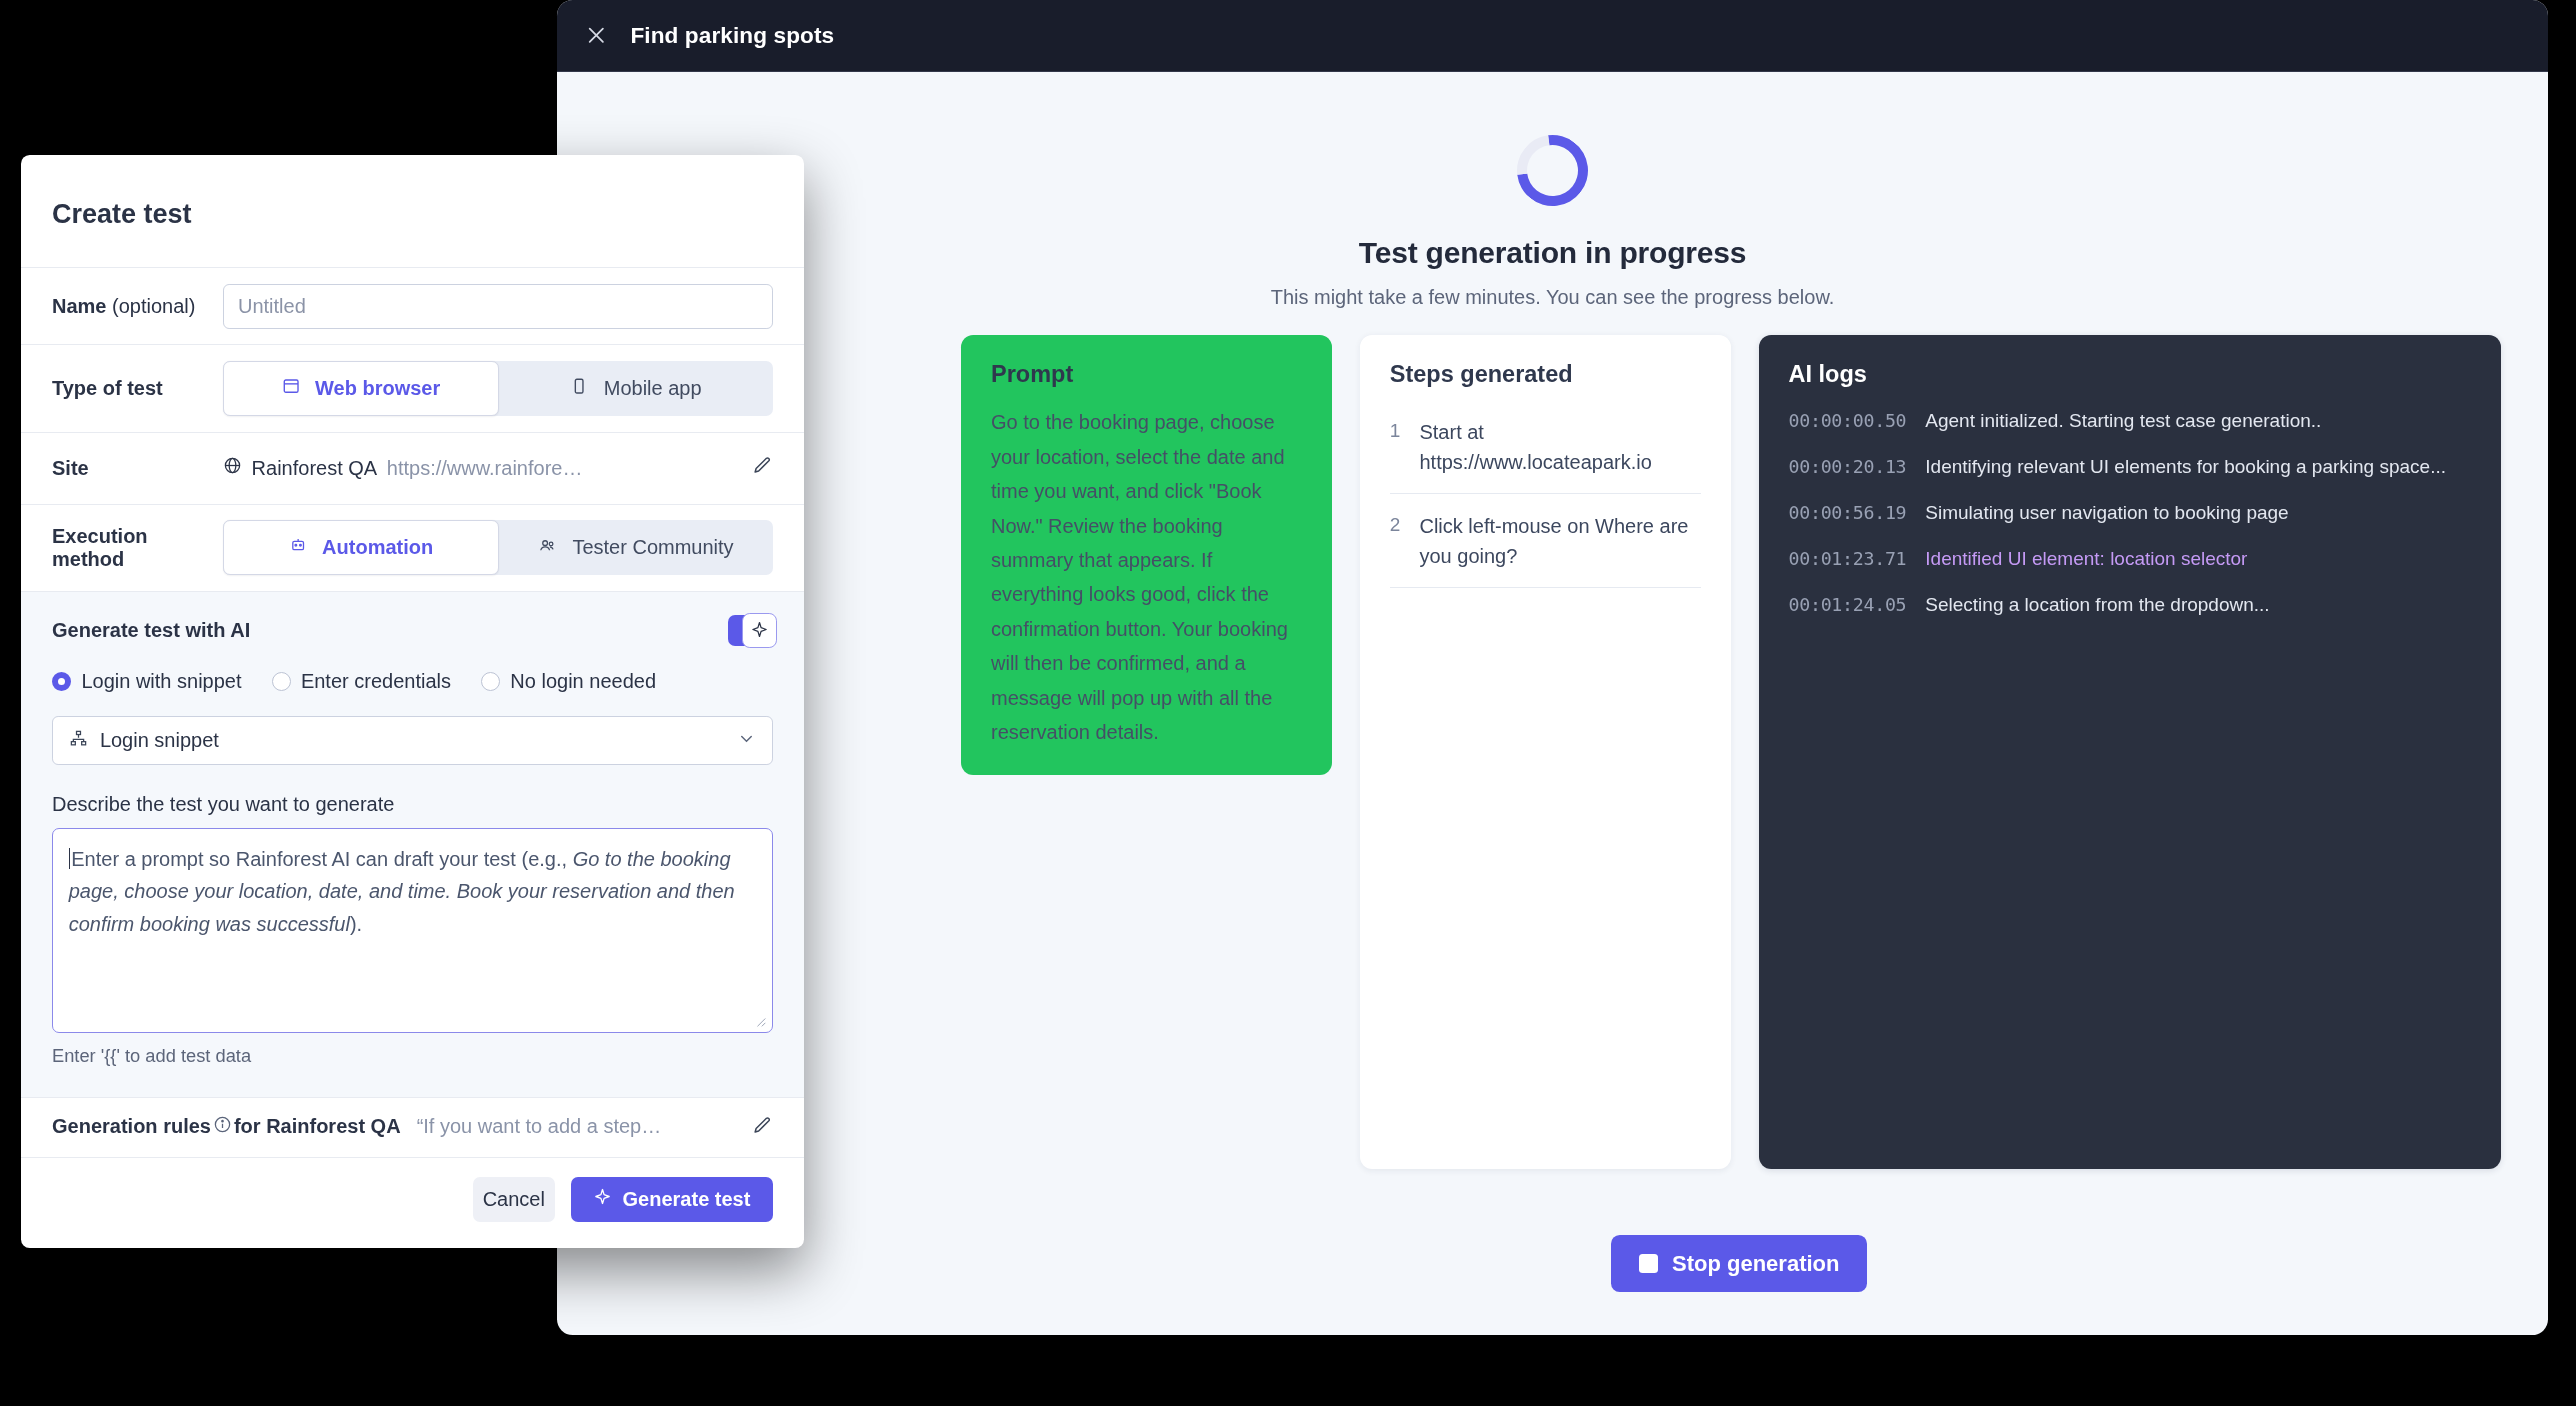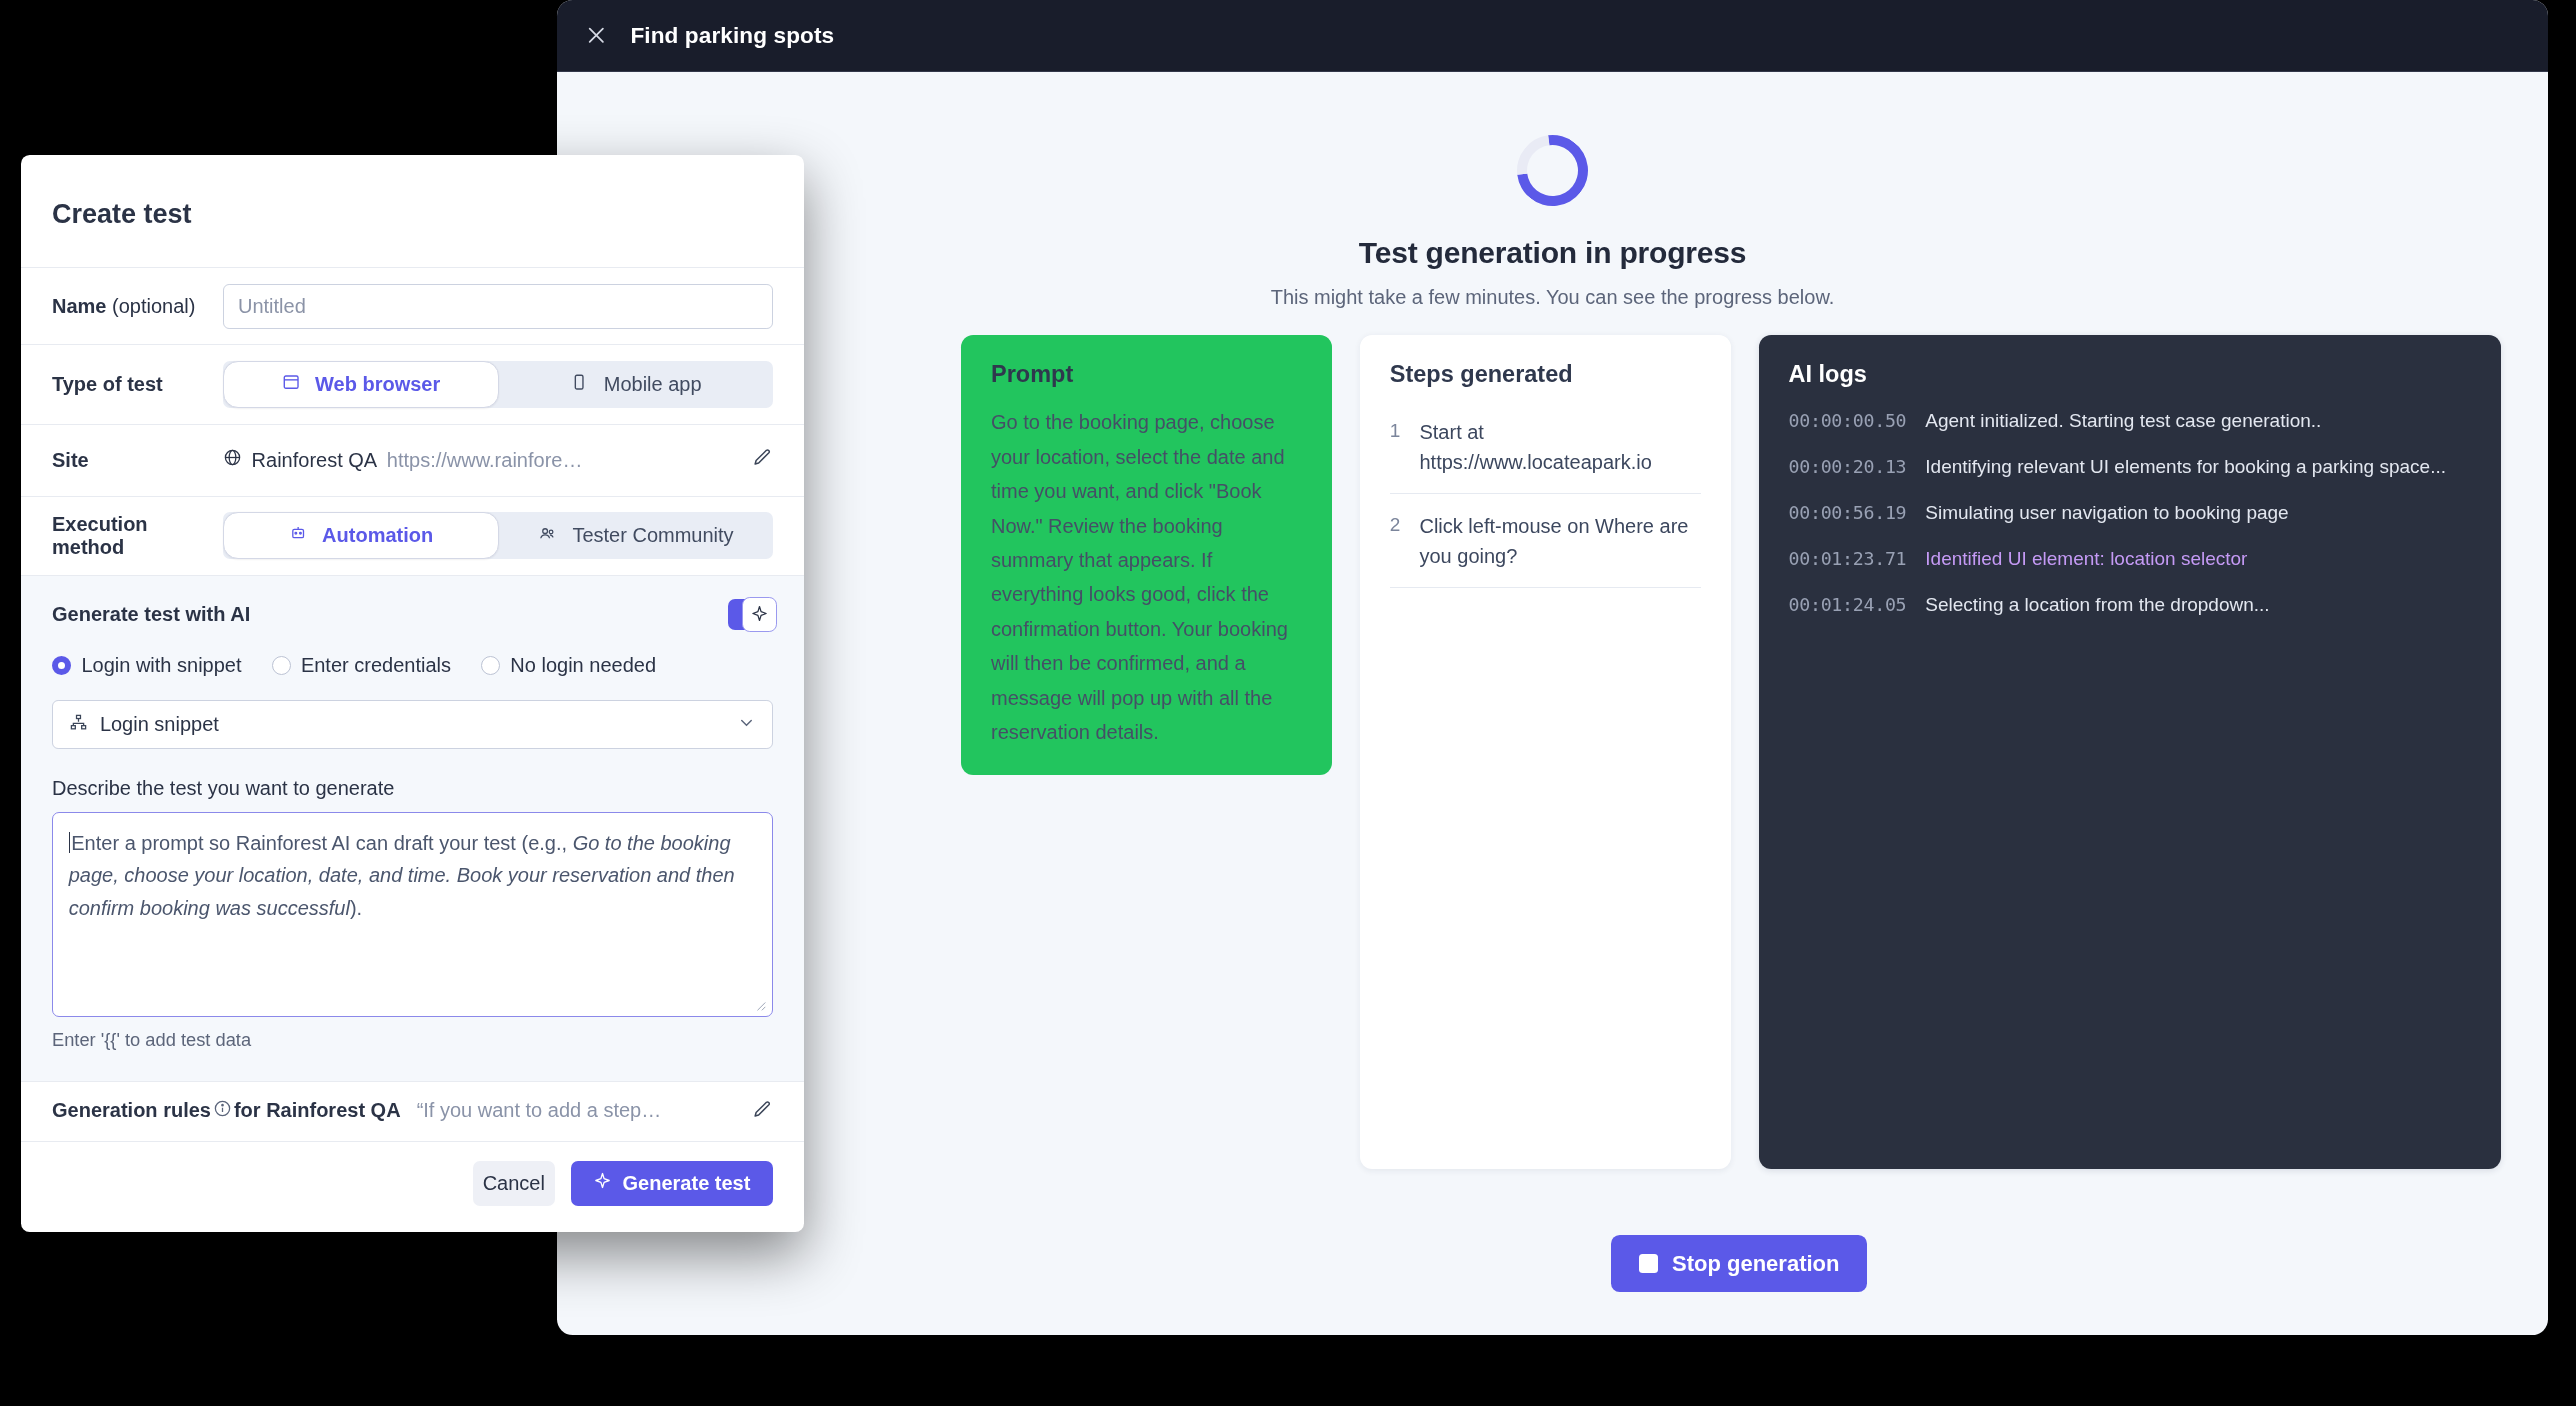--- a/index.html
+++ b/index.html
@@ -174,24 +174,24 @@
     border: 0.9px solid #ccd2e0; border-radius: 6.1px;
     padding: 0 14px; font-size: 20px; font-family: inherit; color: #2b3346;
     background: #fff; outline: none;
   }
   #name-input::placeholder { color: #8b93a7; }
 
   .segmented {
     display: flex; background: #e9edf5; border-radius: 7px; flex: 1;
   }
   .seg {
-    flex: 1; height: 47px;
+    flex: 1; height: 55px;
     display: flex; align-items: center; justify-content: center; gap: 15px;
     font-size: 20px; color: #414b60; cursor: pointer;
-    border-radius: 15px; font-weight: 400;
+    border-radius: 7px; font-weight: 400;
   }
   .seg.active {
     background: #fff; color: #5b59e8; font-weight: 700;
     border: 0.9px solid #d4d8e6;
     box-shadow: 0 0.9px 1.7px rgba(20,25,40,.06);
   }
 
   .site-value {
     flex: 1; display: flex; align-items: center; gap: 9.6px;
     font-size: 20px; color: #2b3346;

